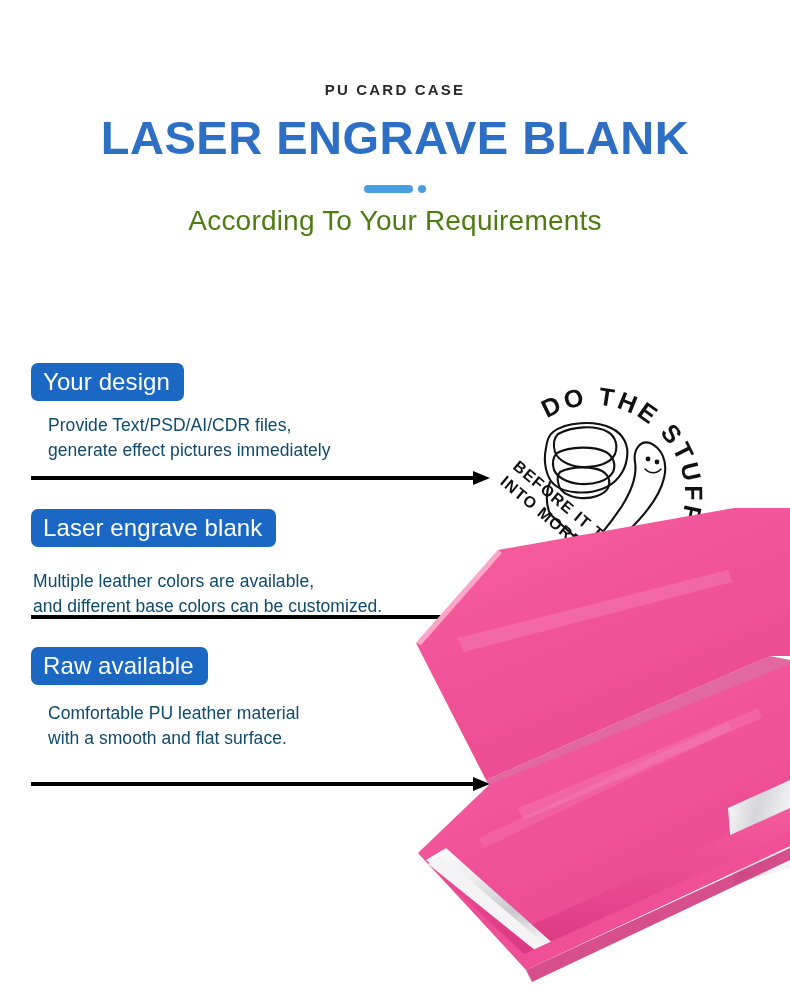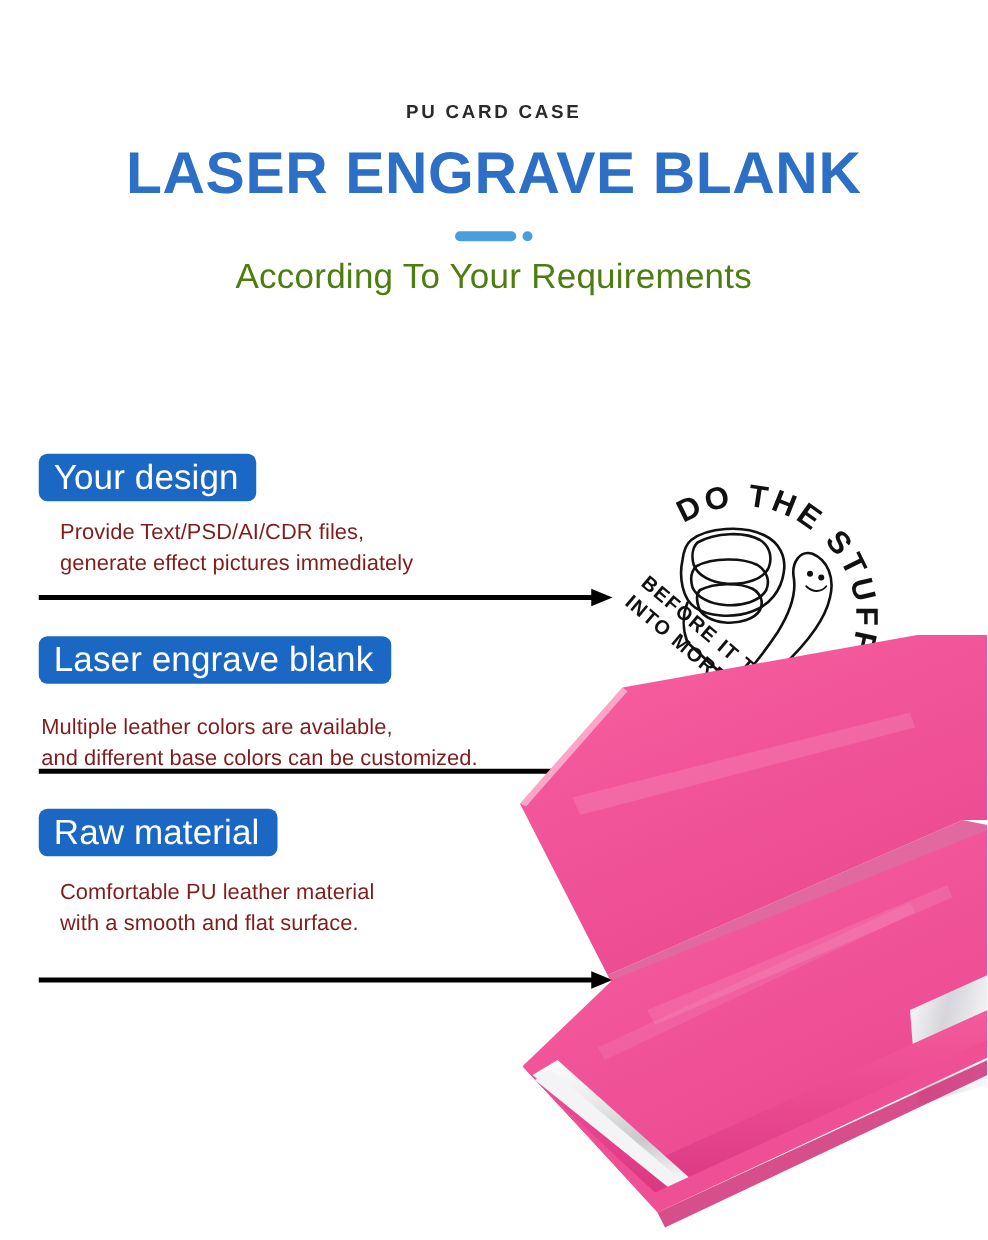--- a/index.html
+++ b/index.html
@@ -77,33 +77,33 @@
     color: #4d7c0f;
     letter-spacing: 0.2px;
   }
 
   
   .badge {
     position: absolute;
     display: inline-block;
     background: #1a68c4;
     color: #ffffff;
-    font-size: 28px;
+    font-size: 24px;
     line-height: 38px;
     height: 38px;
     padding: 0 14px 0 12px;
     border-radius: 7px;
     white-space: nowrap;
     letter-spacing: 0.1px;
   }
   .desc {
     position: absolute;
     font-size: 17.5px;
     line-height: 25px;
-    color: #7f1d1d;
+    color: #0c4a6e;
     white-space: pre-line;
     letter-spacing: 0.05px;
   }
 
   
   .arrow {
     position: absolute;
     height: 14px;
   }
   .arrow .line {
@@ -170,21 +170,21 @@
   </div>
 
   <div class="badge" style="left:31px; top:496px;">Laser engrave blank</div>
   <div class="desc" style="left:33px; top:556px; width:450px;">Multiple leather colors are available,
 and different base colors can be customized.</div>
   <div class="arrow" style="left:31px; top:597px; width:459px;">
     <span class="line" style="width:443px;"></span>
     <span class="head" style="left:442px;"></span>
   </div>
 
-  <div class="badge" style="left:31px; top:634px;">Raw material</div>
+  <div class="badge" style="left:31px; top:634px;">Raw available</div>
   <div class="desc" style="left:48px; top:688px; width:420px;">Comfortable PU leather material
 with a smooth and flat surface.</div>
   <div class="arrow" style="left:31px; top:764px; width:459px;">
     <span class="line" style="width:443px;"></span>
     <span class="head" style="left:442px;"></span>
   </div>
 
   <div id="engraving">
     <svg width="230" height="185" viewBox="0 0 230 185">
       <defs>

